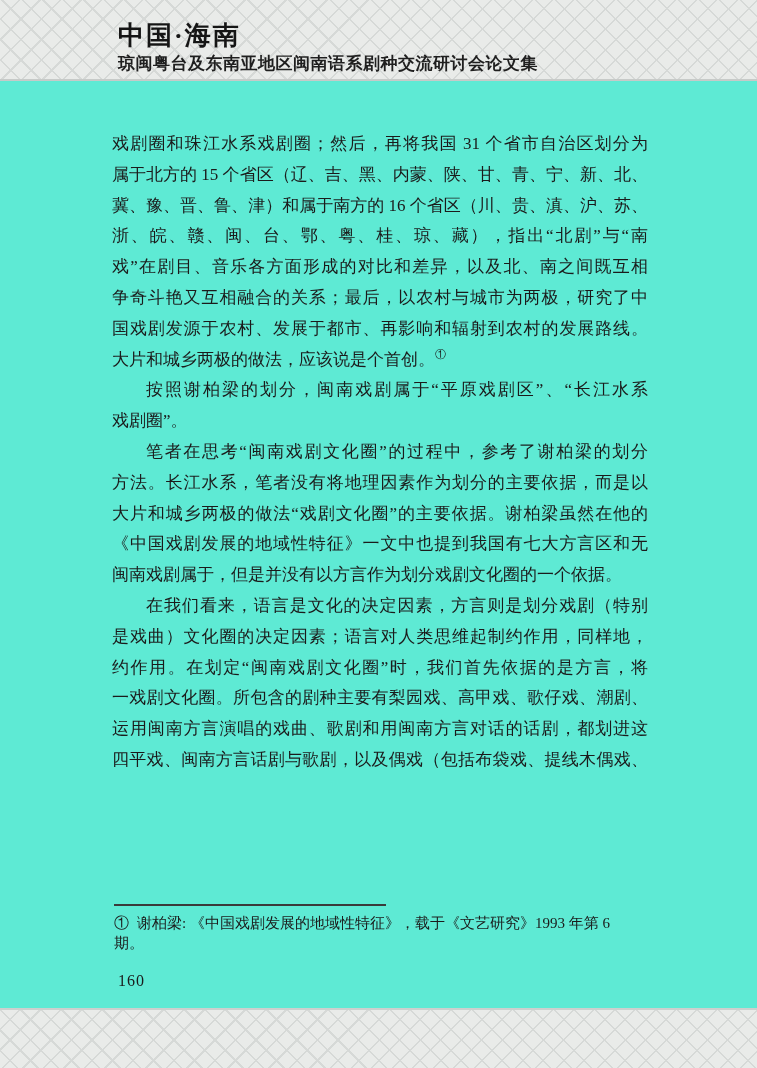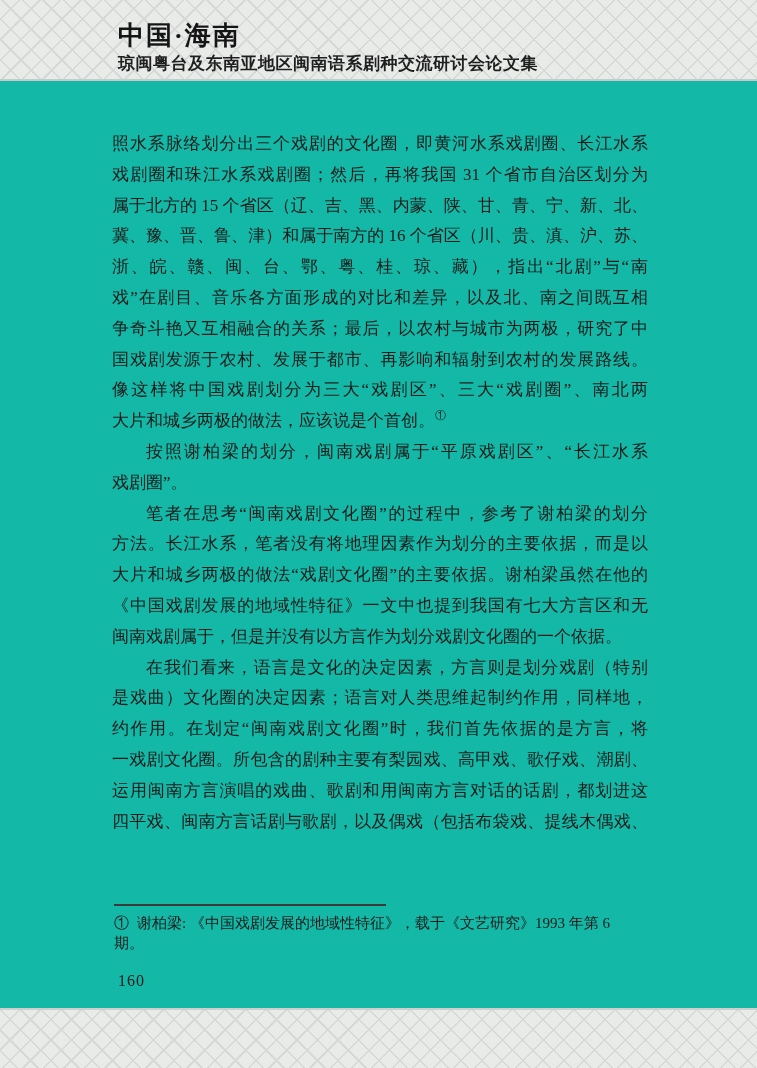--- a/index.html
+++ b/index.html
@@ -1,19 +1,19 @@
 <!DOCTYPE html>
 <html lang="zh"><head>
 <meta charset="utf-8">
 <style>
   html,body{margin:0;padding:0;background:#ffffff;}
   .page{
     position:relative;
     width:757px;height:1068px;
-    background:#14b8a6;
+    background:#5eead4;
     overflow:hidden;
     font-family:"Liberation Serif","DejaVu Serif",serif;
     color:#1b1b1b;
   }
   
   .band{
     position:absolute;left:0;right:0;
     background-color:#e9ebe9;
     background-image:
       repeating-linear-gradient(45deg,  rgba(0,0,0,0) 0 13px, #d6d9d7 13px 14.5px),
@@ -66,29 +66,27 @@
 <body>
 
 <div class="page">
 
   <header class="band top">
     <div class="htitle">中国·海南</div>
     <div class="hsub">琼闽粤台及东南亚地区闽南语系剧种交流研讨会论文集</div>
   </header>
 
   <main class="body-text">
-      <div class="line">照水系脉络划分出三个戏剧的文化圈，即黄河水系戏剧圈、长江水系</div>
       <div class="line">戏剧圈和珠江水系戏剧圈；然后，再将我国 31 个省市自治区划分为</div>
       <div class="line">属于北方的 15 个省区（辽、吉、黑、内蒙、陕、甘、青、宁、新、北、</div>
       <div class="line">冀、豫、晋、鲁、津）和属于南方的 16 个省区（川、贵、滇、沪、苏、</div>
       <div class="line">浙、皖、赣、闽、台、鄂、粤、桂、琼、藏），指出“北剧”与“南</div>
       <div class="line">戏”在剧目、音乐各方面形成的对比和差异，以及北、南之间既互相</div>
       <div class="line">争奇斗艳又互相融合的关系；最后，以农村与城市为两极，研究了中</div>
       <div class="line">国戏剧发源于农村、发展于都市、再影响和辐射到农村的发展路线。</div>
-      <div class="line">像这样将中国戏剧划分为三大“戏剧区”、三大“戏剧圈”、南北两</div>
       <div class="line last"><span>大片和城乡两极的做法，应该说是个首创。</span><sup class="fnref">①</sup></div>
       <div class="line indent">按照谢柏梁的划分，闽南戏剧属于“平原戏剧区”、“长江水系</div>
       <div class="line last">戏剧圈”。</div>
       <div class="line indent">笔者在思考“闽南戏剧文化圈”的过程中，参考了谢柏梁的划分</div>
       <div class="line">方法。长江水系，笔者没有将地理因素作为划分的主要依据，而是以</div>
       <div class="line">大片和城乡两极的做法“戏剧文化圈”的主要依据。谢柏梁虽然在他的</div>
       <div class="line">《中国戏剧发展的地域性特征》一文中也提到我国有七大方言区和无</div>
       <div class="line last">闽南戏剧属于，但是并没有以方言作为划分戏剧文化圈的一个依据。</div>
       <div class="line indent">在我们看来，语言是文化的决定因素，方言则是划分戏剧（特别</div>
       <div class="line">是戏曲）文化圈的决定因素；语言对人类思维起制约作用，同样地，</div>

